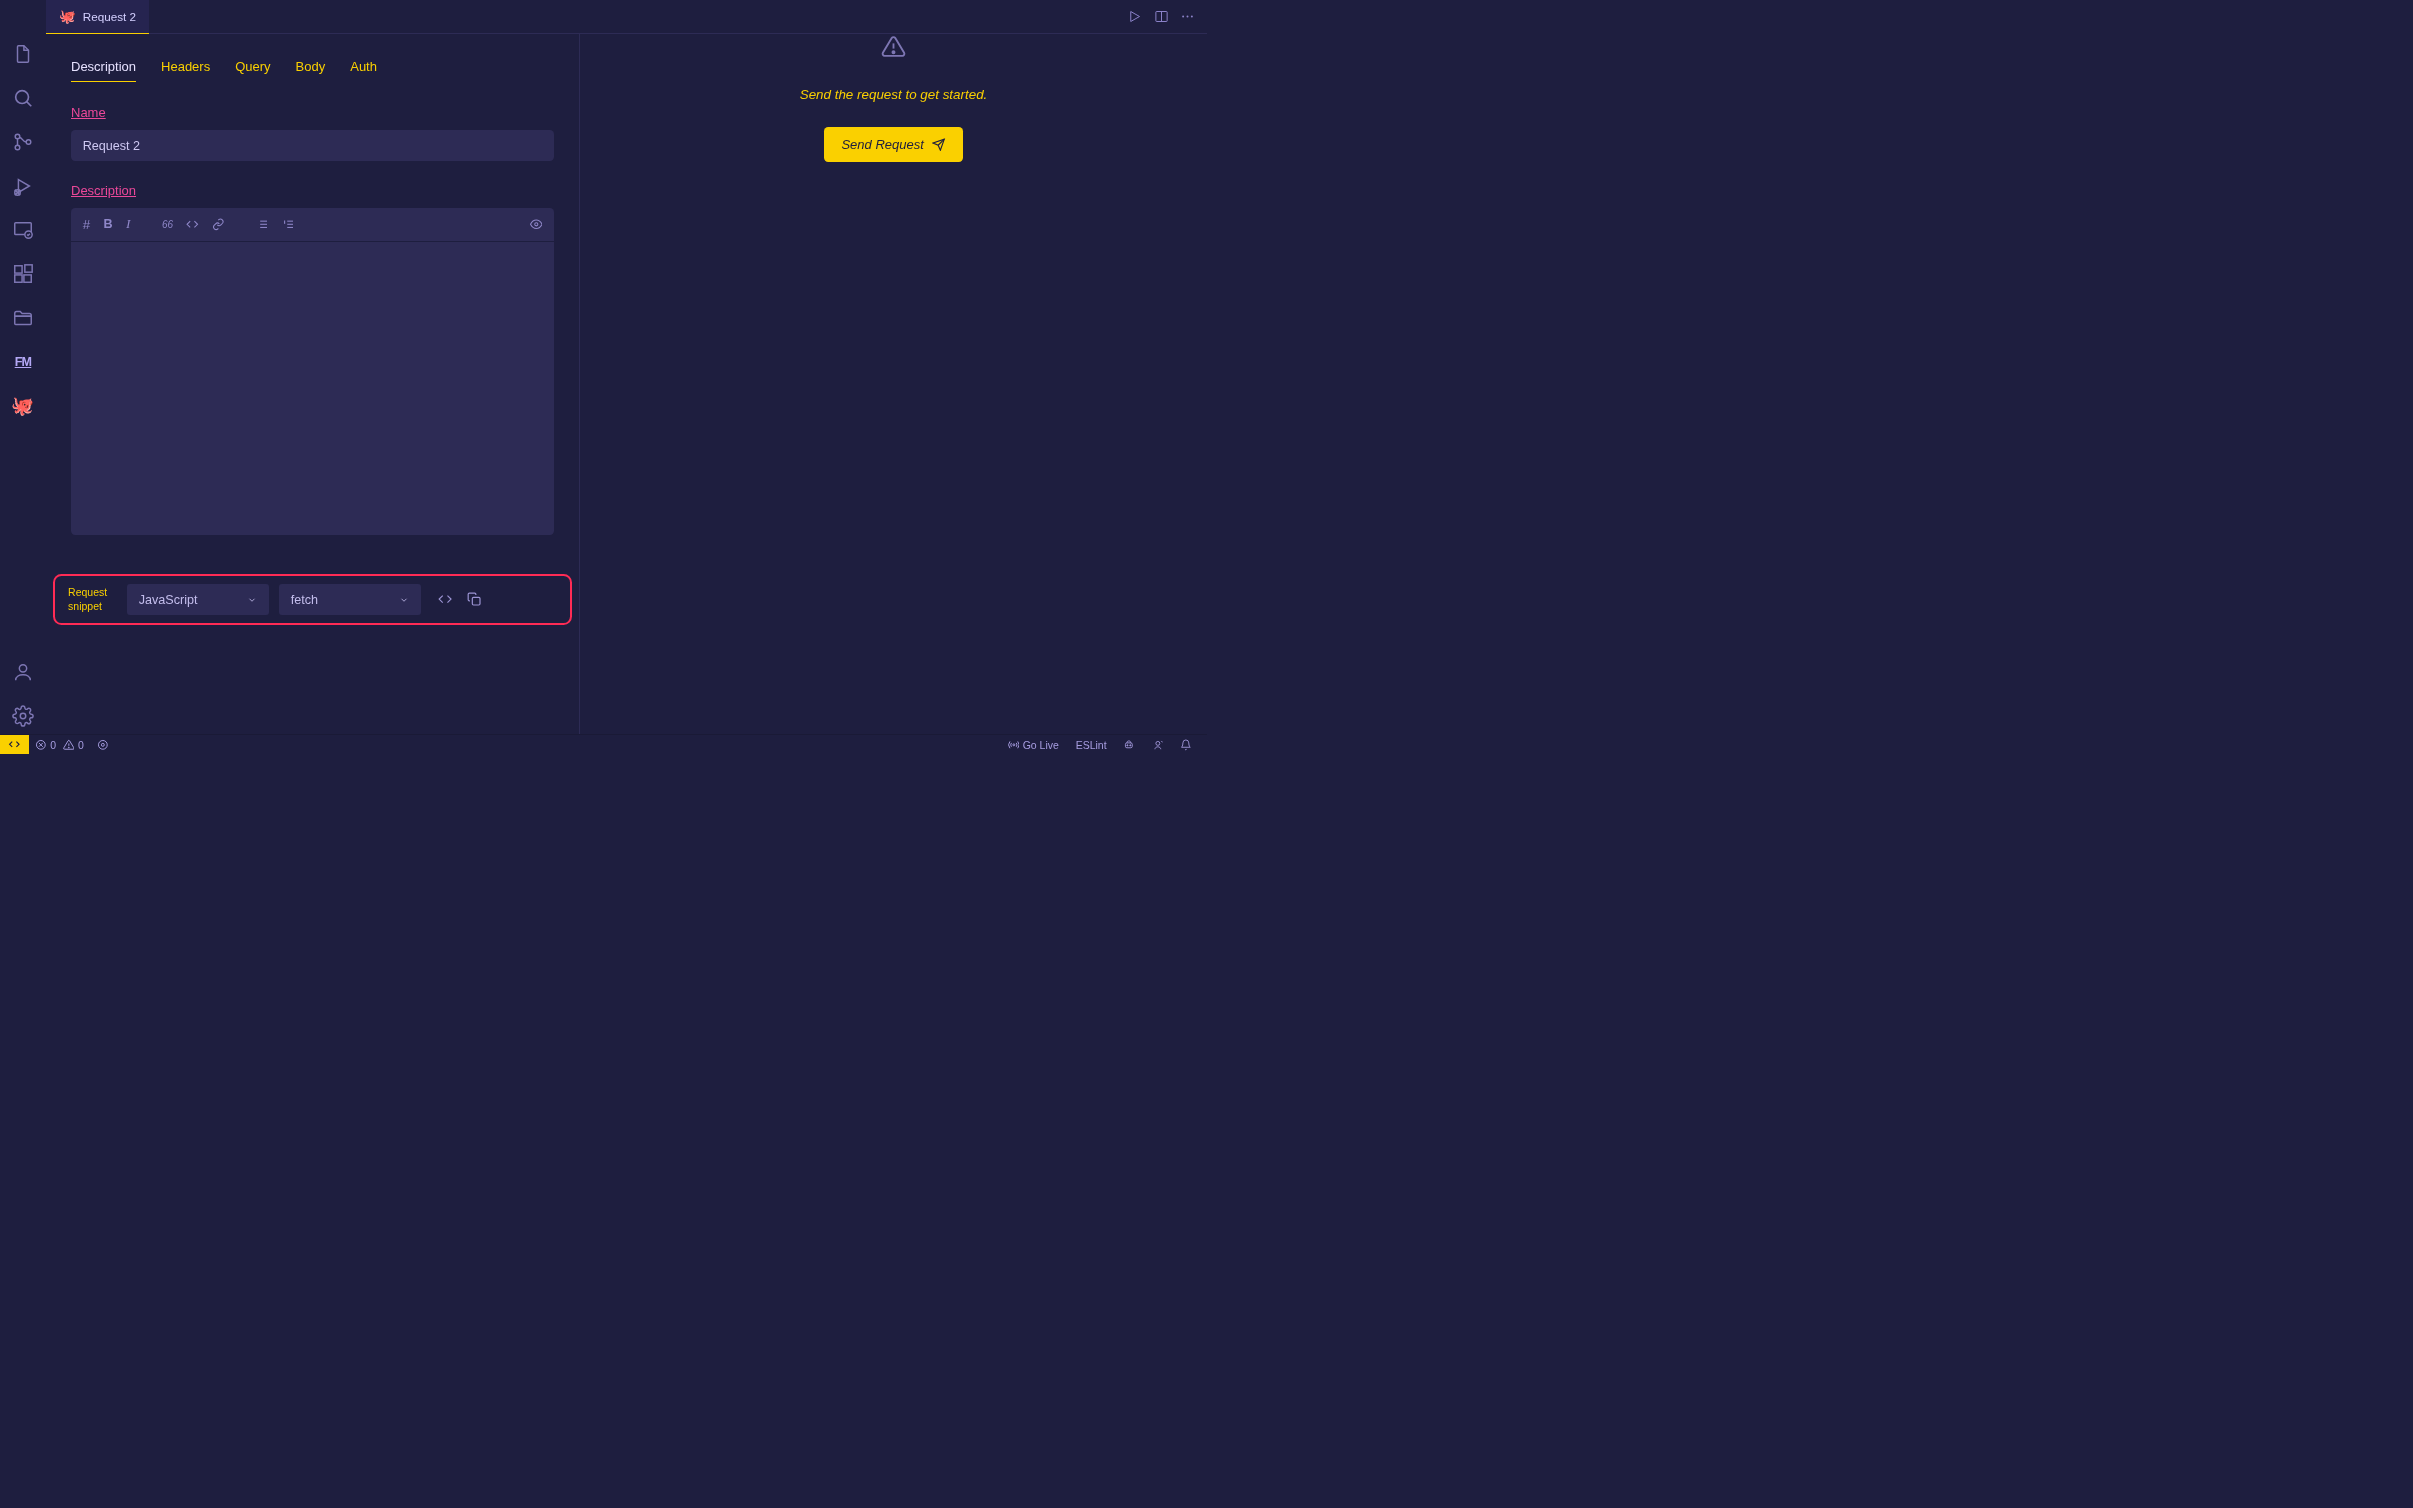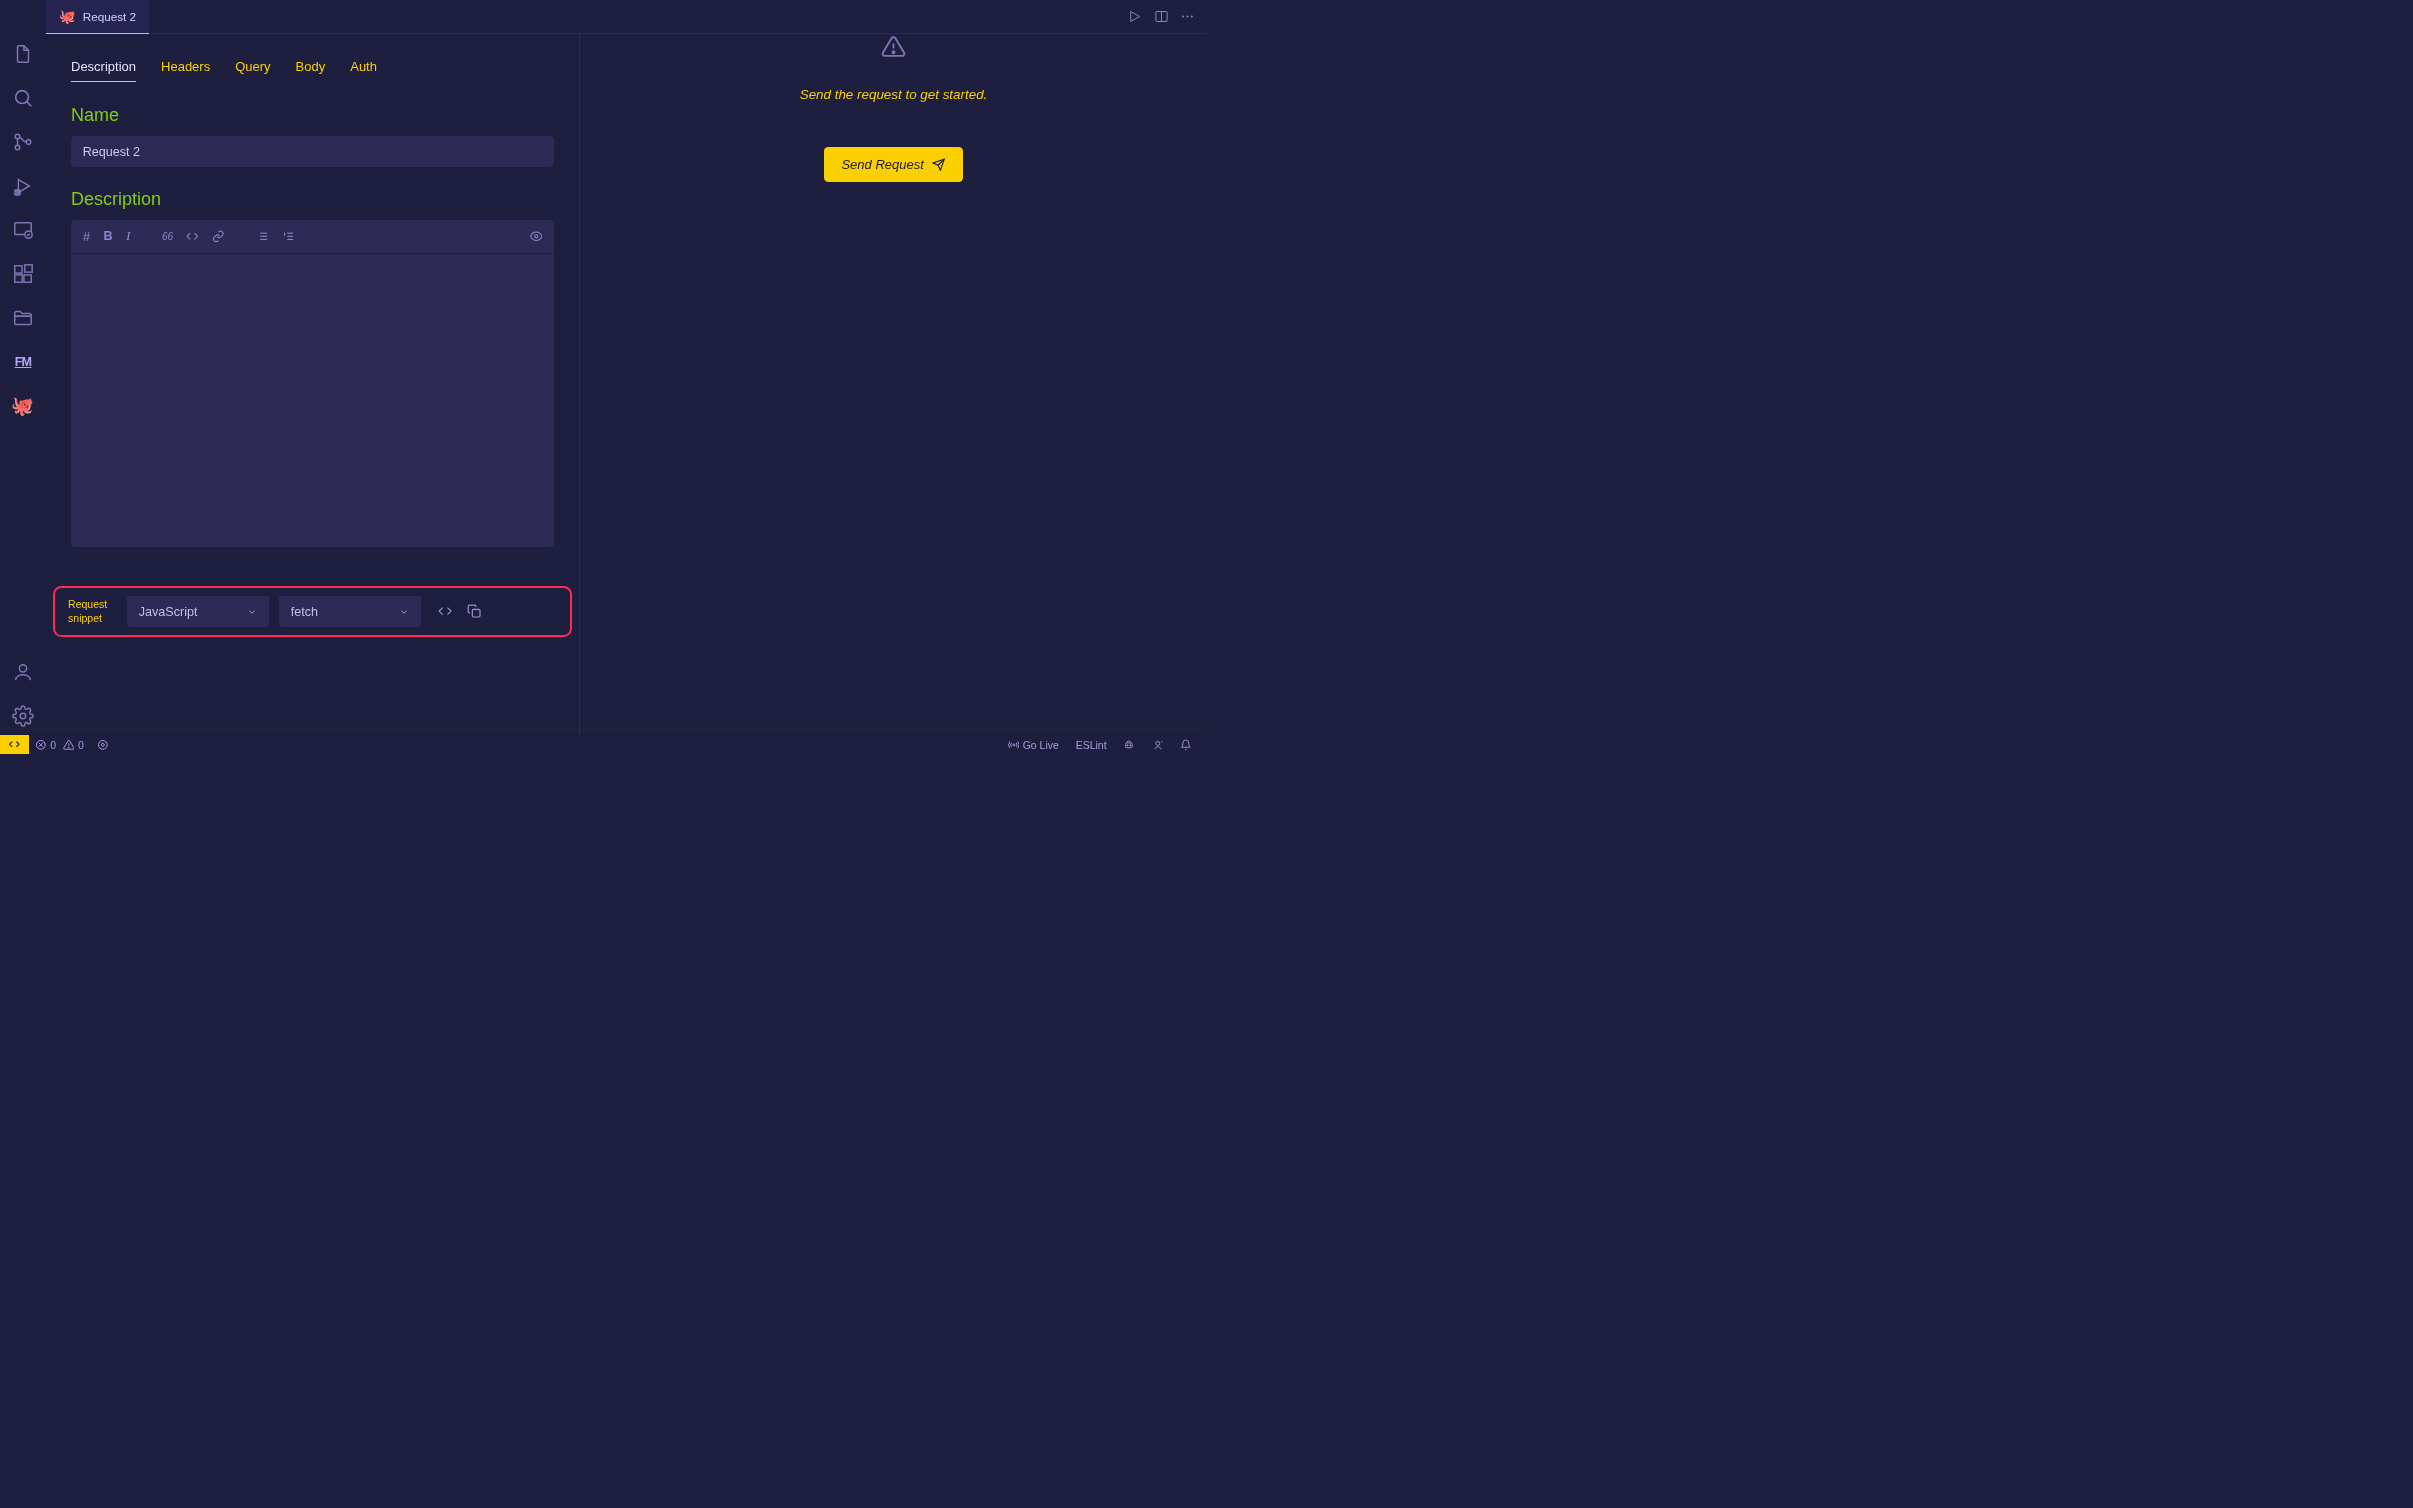--- a/index.html
+++ b/index.html
@@ -96,21 +96,21 @@
   cursor: pointer;
 }
 .tabs-row {
   display: flex; gap: 25px;
   padding: 25px 25px 0 25px;
   font-size: 13px;
 }
 .req-tab { color: #fad000; cursor: pointer; padding-bottom: 6.7px; }
 .req-tab.active { color: #e7e2ff; border-bottom: 1.7px solid #fad000; }
 .section-body { padding: 23.5px 25px 0 25px; }
-.field-label { color: #84cc16; font-size: 18px; margin-bottom: 10px; }
+.field-label { color: #ec4899; font-size: 13px; margin-bottom: 10px; text-decoration: underline; }
 .text-input {
   width: 100%;
   background: #2d2b55;
   border: none; outline: none;
   border-radius: 4.2px;
   padding: 8.4px 11.7px;
   color: #cfc9f3; font-size: 12.6px;
 }
 .md-toolbar {
   background: #2d2b55;
@@ -158,21 +158,21 @@
   gap: 25px;
   font-style: italic;
 }
 .warn-icon { color: #7d76b3; }
 .warn-icon svg { width: 25px; height: 25px; }
 .empty-text { color: #fad000; font-size: 13.4px; }
 .send-req-btn {
   background: #fad000; color: #1e1e3f;
   border-radius: 4.2px; padding: 10px 17px;
   display: flex; align-items: center; gap: 8.4px;
-  font-size: 13px; font-weight: 500; cursor: pointer; margin-top: 20px;
+  font-size: 13px; font-weight: 500; cursor: pointer;
 }
 .statusbar {
   height: 20px;
   background: #1e1e3f;
   border-top: 0.8px solid #1a1a36;
   display: flex; align-items: center;
   font-size: 10.5px;
   color: #a79de0;
 }
 .status-left { display: flex; align-items: center; height: 100%; }

